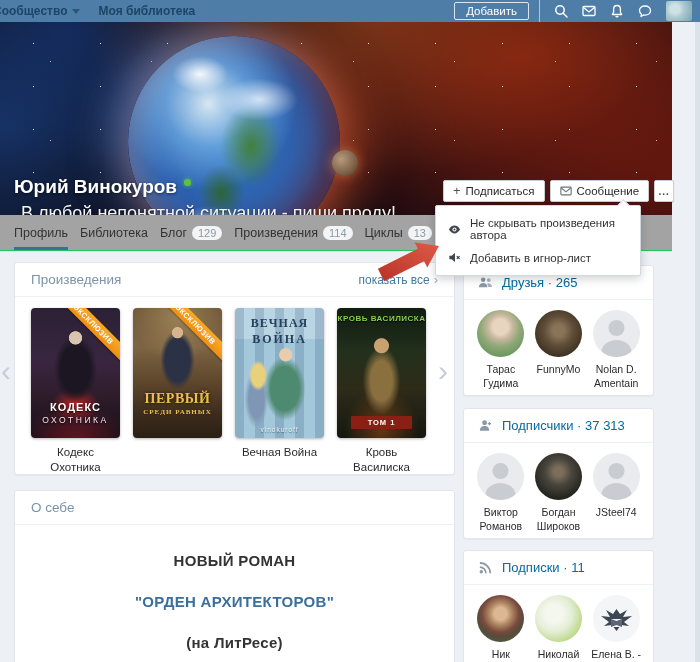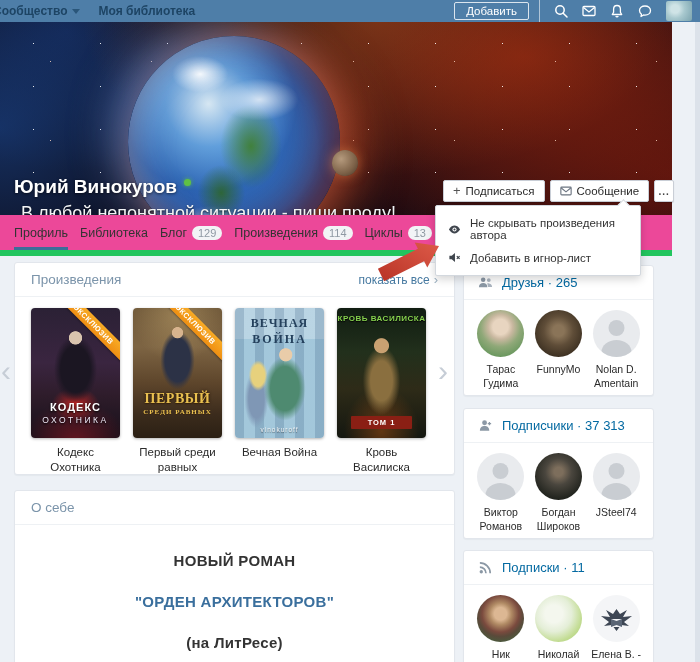--- a/index.html
+++ b/index.html
@@ -49,21 +49,21 @@
   .ptag{position:absolute;left:21px;top:181px;color:#f2f4f6;font-size:18px;text-shadow:0 1px 2px rgba(0,0,0,.7);}
 
   
   .actions{position:absolute;top:180px;left:443px;display:flex;gap:5px;z-index:6;}
   .actions button{height:22px;background:#fff;border:1px solid #c9ced6;border-radius:2px;font-size:11.5px;color:#2b2b2b;font-family:inherit;display:flex;align-items:center;gap:5px;padding:0 9px;cursor:pointer;box-shadow:0 1px 1px rgba(0,0,0,.15);}
   .plus{color:#555;font-size:13px;font-weight:400;margin-top:-1px;}
   .btn-ic{width:12px;height:12px;display:block;}
   .more-btn{width:20px;justify-content:center;padding:0 !important;font-weight:700;letter-spacing:1px;font-size:10px !important;color:#444 !important;}
 
   
-  .tabsbar{position:absolute;top:215px;left:0;width:672px;height:35px;background:#ec4899;border-bottom:6px solid #22c55e;z-index:4;}
+  .tabsbar{position:absolute;top:215px;left:0;width:672px;height:35px;background:#a3a3a3;border-bottom:1px solid #22c55e;z-index:4;}
   .tabs{display:flex;align-items:center;height:100%;padding:0 14px;gap:12px;}
   .tab{height:100%;display:flex;align-items:center;gap:5px;font-size:12.5px;color:#333;border-bottom:3px solid transparent;box-sizing:border-box;padding-top:3px;cursor:pointer;}
   .tab.active{border-bottom-color:#3c6e99;font-weight:400;}
   .pill{font-size:11px;color:#8f99a3;background:#f2f4f6;padding:1px 6px;border-radius:9px;}
   .pill:empty{display:none;}
 
   
   .card{position:absolute;background:#fff;border:1px solid #e2e6ec;border-radius:3px;box-shadow:0 1px 1px rgba(31,45,61,.04);box-sizing:border-box;}
   .card-head{display:flex;justify-content:space-between;align-items:center;padding:9px 16px;border-bottom:1px solid #eef1f4;}
   .card-title{color:#7b94aa;font-size:13.5px;}
@@ -264,21 +264,20 @@
         <div class="book-name">Кодекс Охотника</div>
       </div>
       <div class="book">
         <div class="cover cover2">
           <div class="c2-t">
               <div class="c2-l1">ПЕРВЫЙ</div>
               <div class="c2-l2">СРЕДИ РАВНЫХ</div>
             </div>
           <div class="ribbon">ЭКСКЛЮЗИВ</div>
         </div>
-        <div class="book-name">Первый среди равных</div>
       </div>
       <div class="book">
         <div class="cover cover3">
           <div class="c3-t">
               <div class="c3-l1">ВЕЧНАЯ</div>
               <div class="c3-l2">ВОЙНА</div>
             </div>
           <div class="c3-f">vinokuroff</div>
         </div>
         <div class="book-name">Вечная Война</div>

